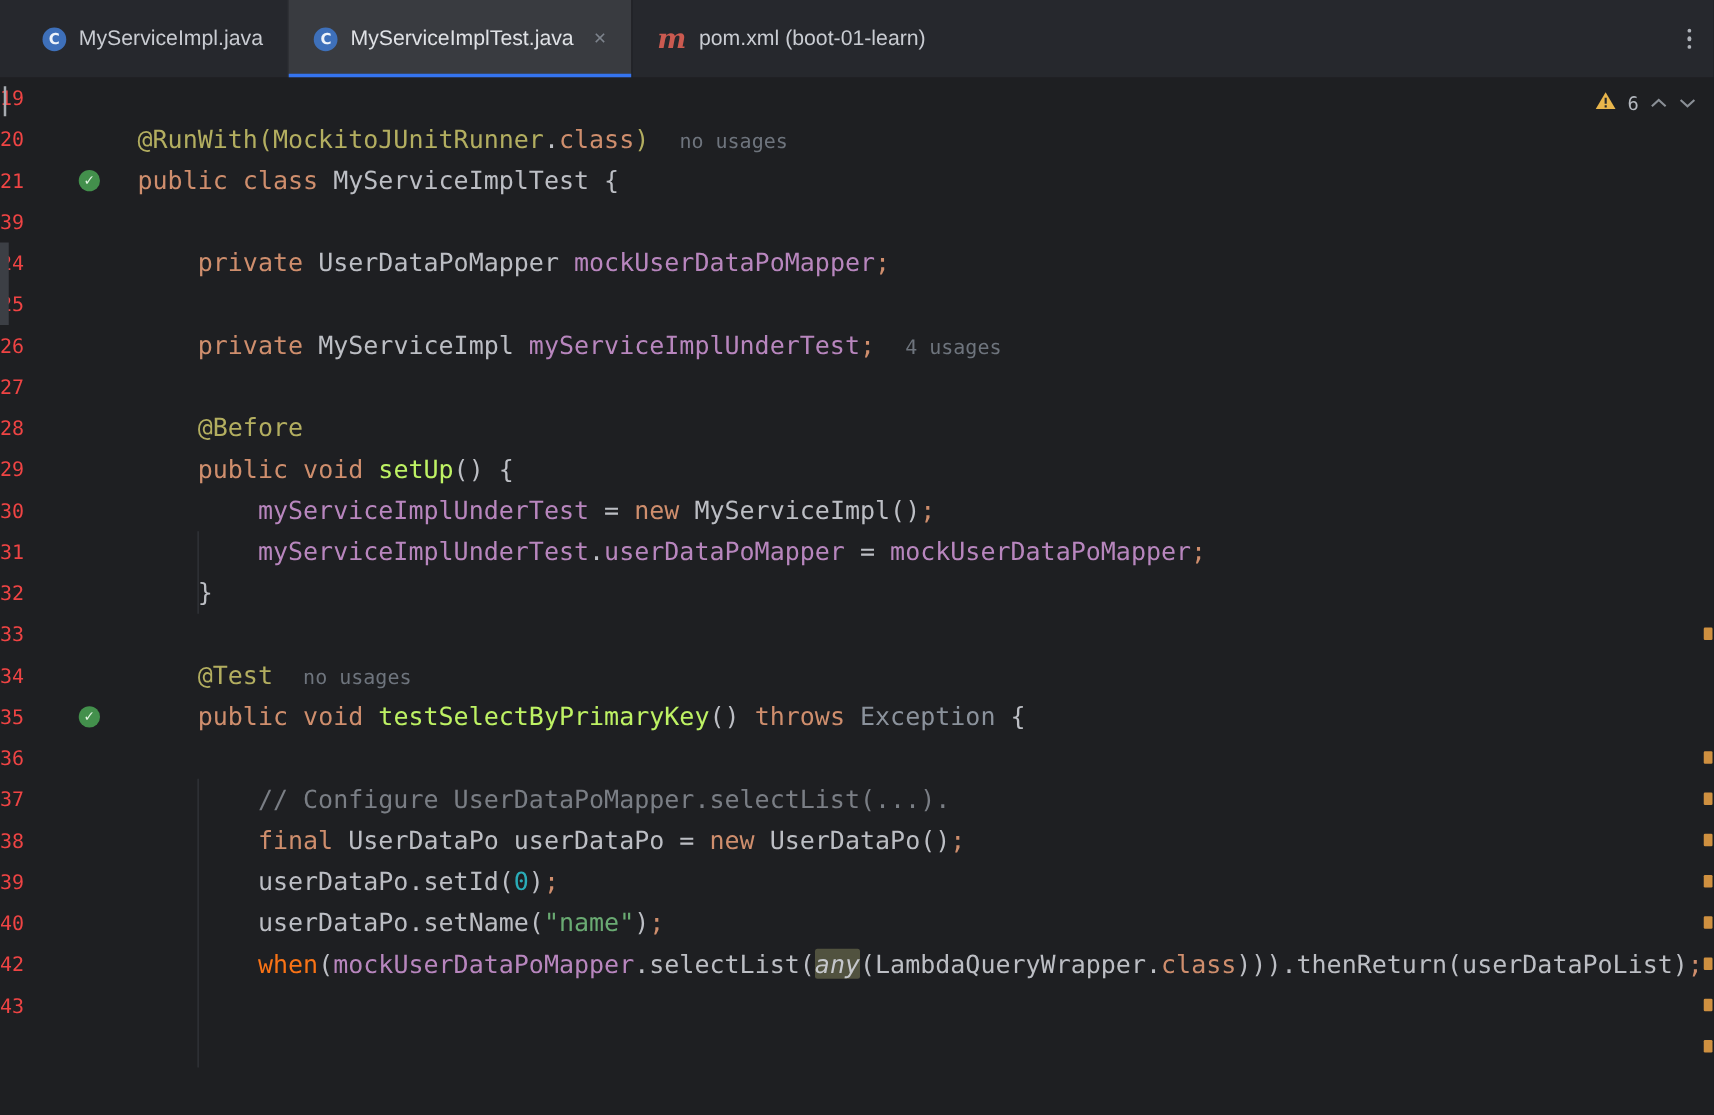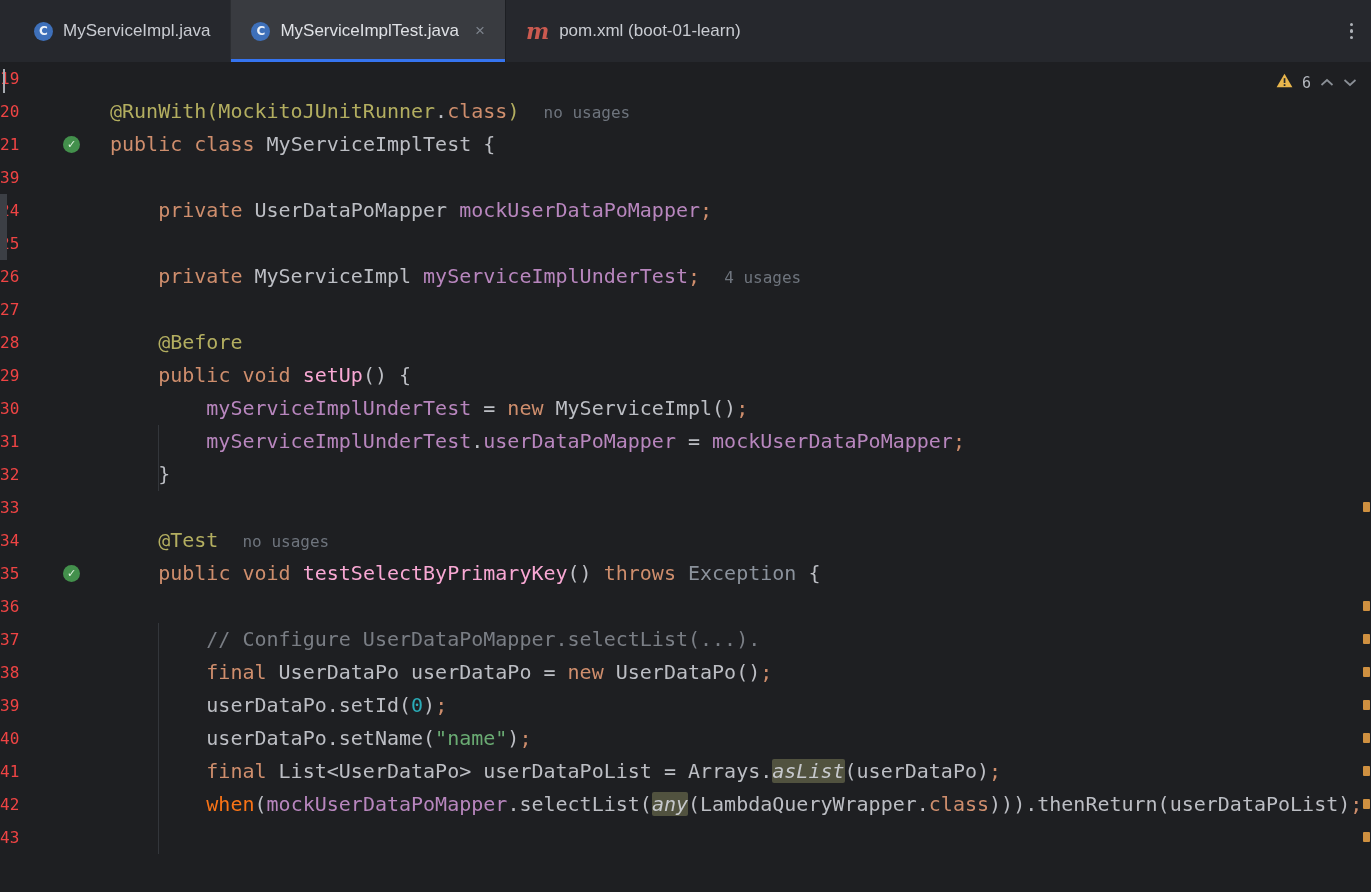--- a/index.html
+++ b/index.html
@@ -34,21 +34,21 @@
   .testicon { position:absolute; left:13px; top:8px; width:17px; height:17px; border-radius:50%;
               background:#43904c; color:#e2f4e2; font-size:11px; line-height:17px; text-align:center;
               font-family:"DejaVu Sans",sans-serif; }
   .code { white-space:pre; font-size:20px; line-height:33px; color:#bcbec4; }
 
   .c-def{color:#bcbec4}
   .c-kw{color:#cf8e6d}
   .c-semi{color:#cf8e6d}
   .c-ann{color:#b3ae60}
   .c-fld{color:#b886be}
-  .c-mth{color:#f9a8d4}
+  .c-mth{color:#bef264}
   .c-str{color:#6aab73}
   .c-num{color:#2aacb8}
   .c-cmt{color:#7a7e85}
   .c-dim{color:#8b929c}
   .c-hint{color:#6e747d; font-size:16px}
   .c-hl{color:#c6c8cc; font-style:italic; background:#51523f; border-radius:2px}
   .c-it{color:#f97316; }
 
   
   .guide { position:absolute; width:1px; background:#33363b; }
@@ -202,25 +202,20 @@
         </div>
         <div class="row">
           <div class="ln">39</div>
           <div class="gut"></div>
           <div class="code"><span class="c-def">        </span><span class="c-def">userDataPo.setId(</span><span class="c-num">0</span><span class="c-def">)</span><span class="c-semi">;</span></div>
         </div>
         <div class="row">
           <div class="ln">40</div>
           <div class="gut"></div>
           <div class="code"><span class="c-def">        </span><span class="c-def">userDataPo.setName(</span><span class="c-str">"name"</span><span class="c-def">)</span><span class="c-semi">;</span></div>
-        </div>
-        <div class="row">
-          <div class="ln">41</div>
-          <div class="gut"></div>
-          <div class="code"><span class="c-def">        </span><span class="c-kw">final </span><span class="c-def">List&lt;UserDataPo&gt; userDataPoList = Arrays.</span><span class="c-hl">asList</span><span class="c-def">(userDataPo)</span><span class="c-semi">;</span></div>
         </div>
         <div class="row">
           <div class="ln">42</div>
           <div class="gut"></div>
           <div class="code"><span class="c-def">        </span><span class="c-it">when</span><span class="c-def">(</span><span class="c-fld">mockUserDataPoMapper</span><span class="c-def">.selectList(</span><span class="c-hl">any</span><span class="c-def">(LambdaQueryWrapper.</span><span class="c-kw">class</span><span class="c-def">))).thenReturn(userDataPoList)</span><span class="c-semi">;</span></div>
         </div>
         <div class="row">
           <div class="ln">43</div>
           <div class="gut"></div>
           <div class="code"></div>

